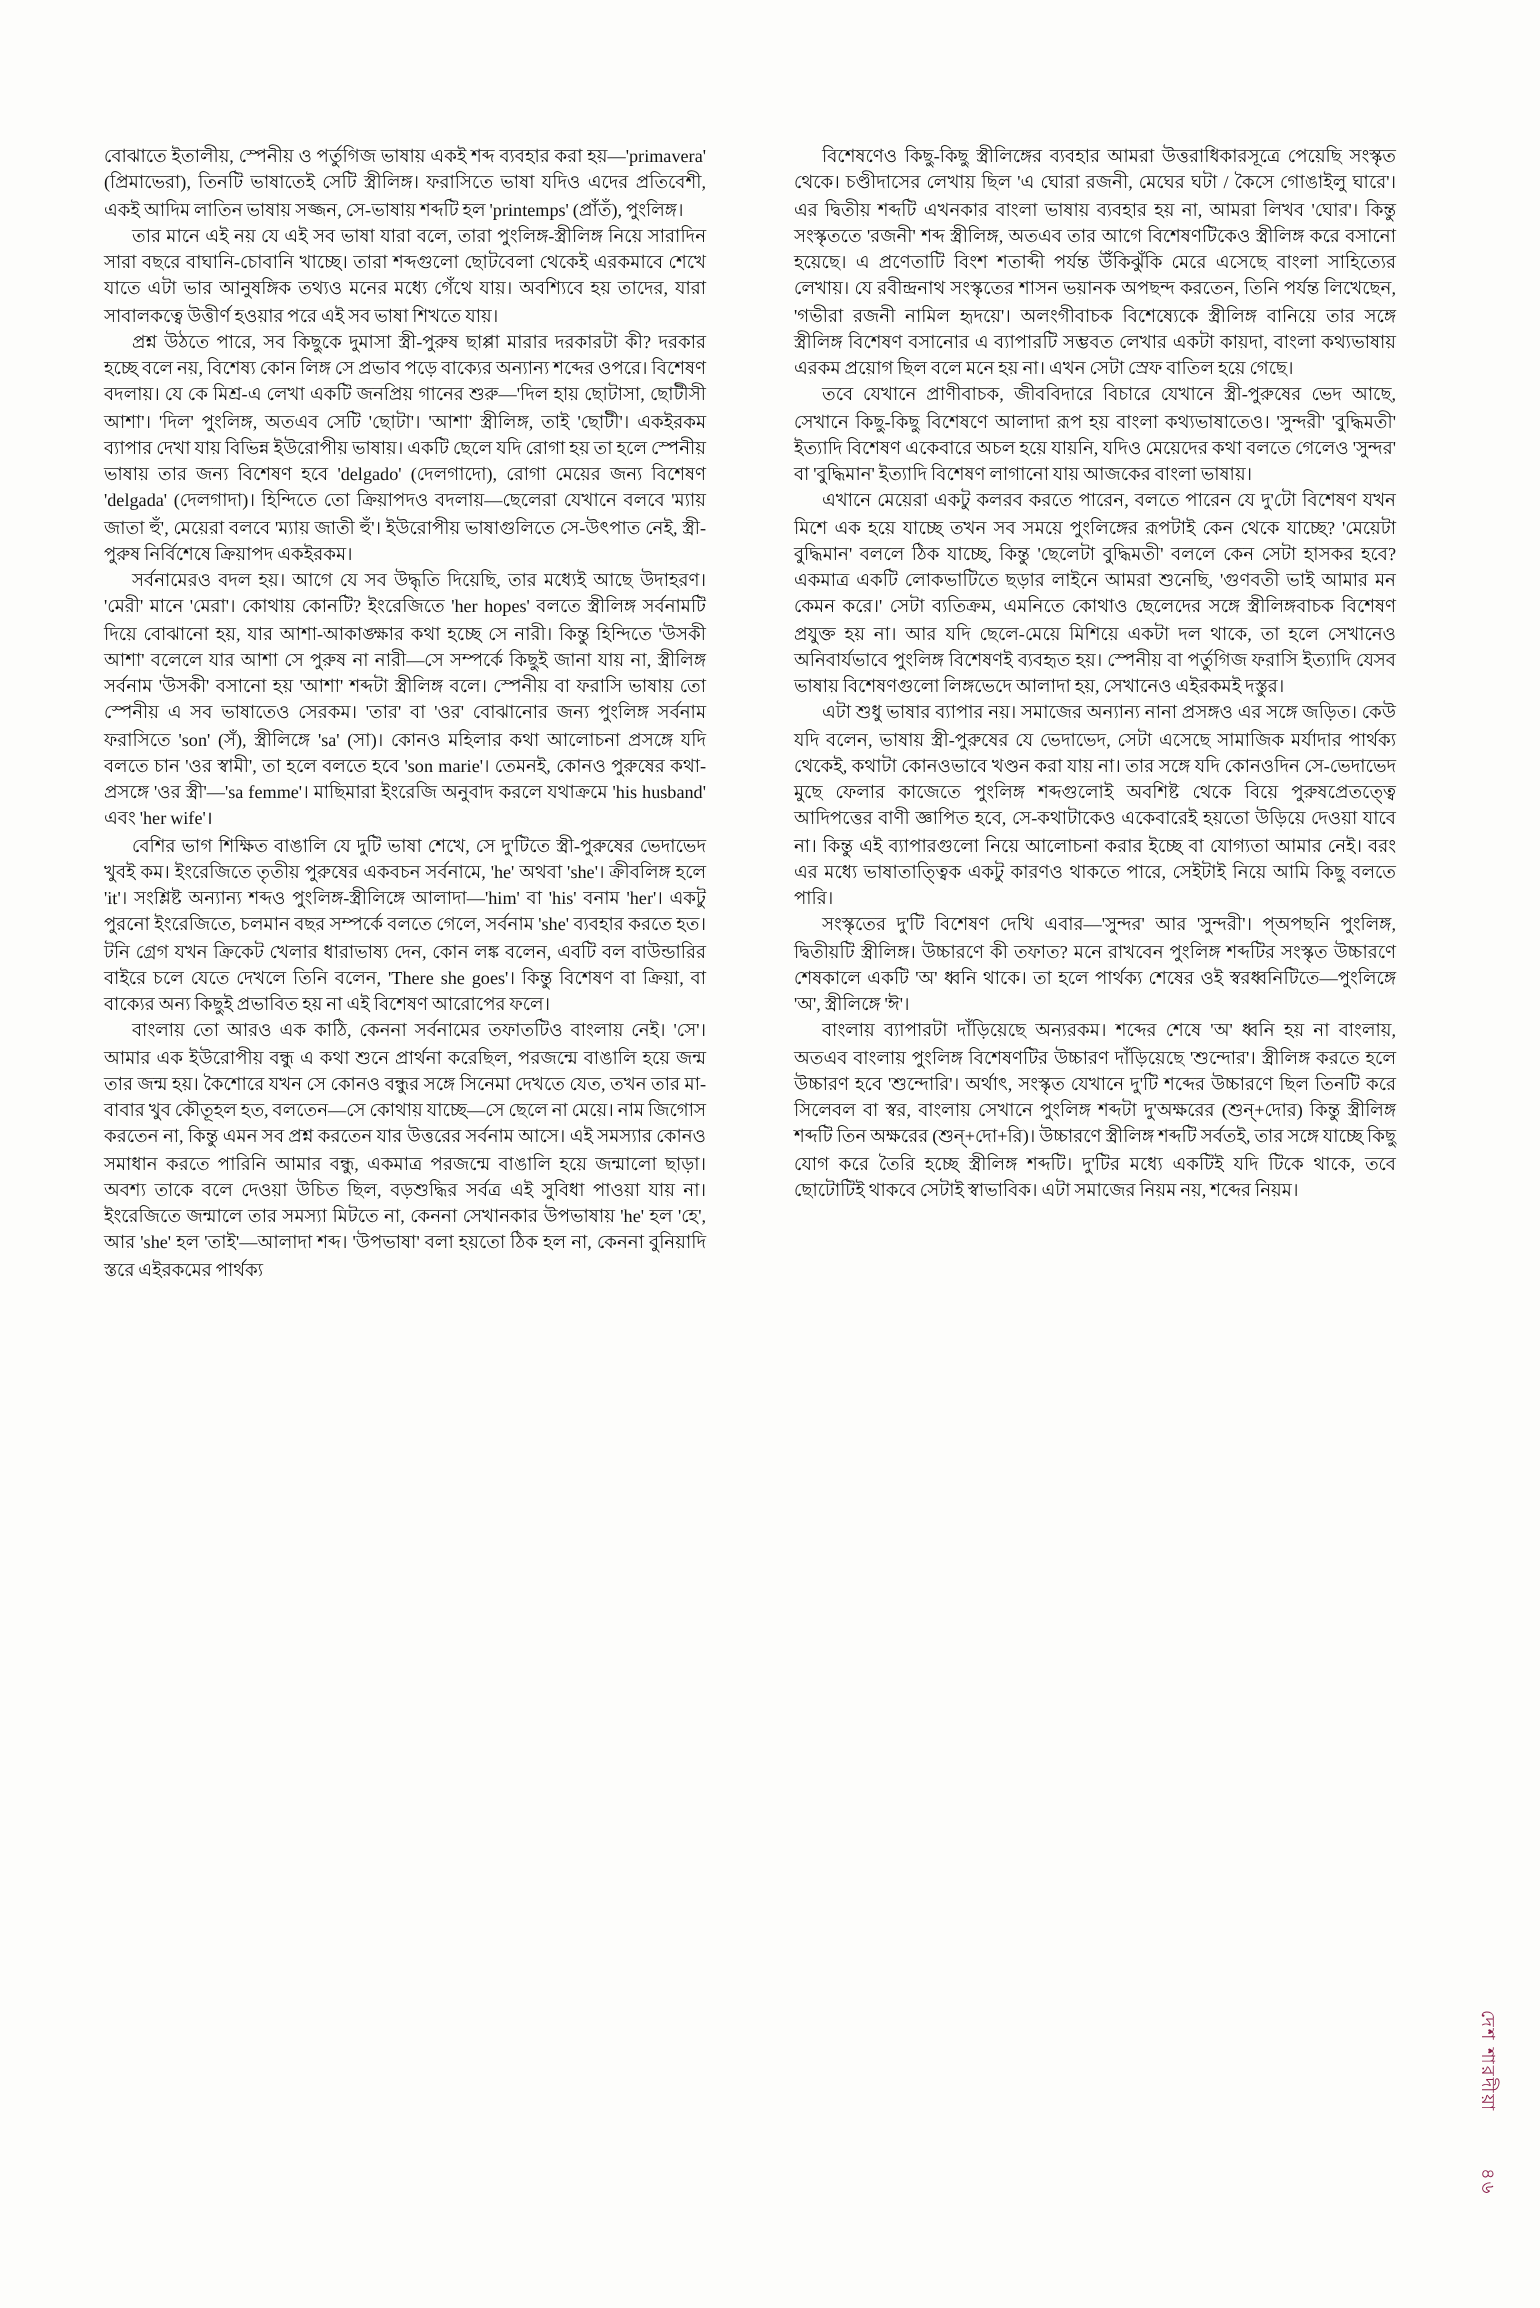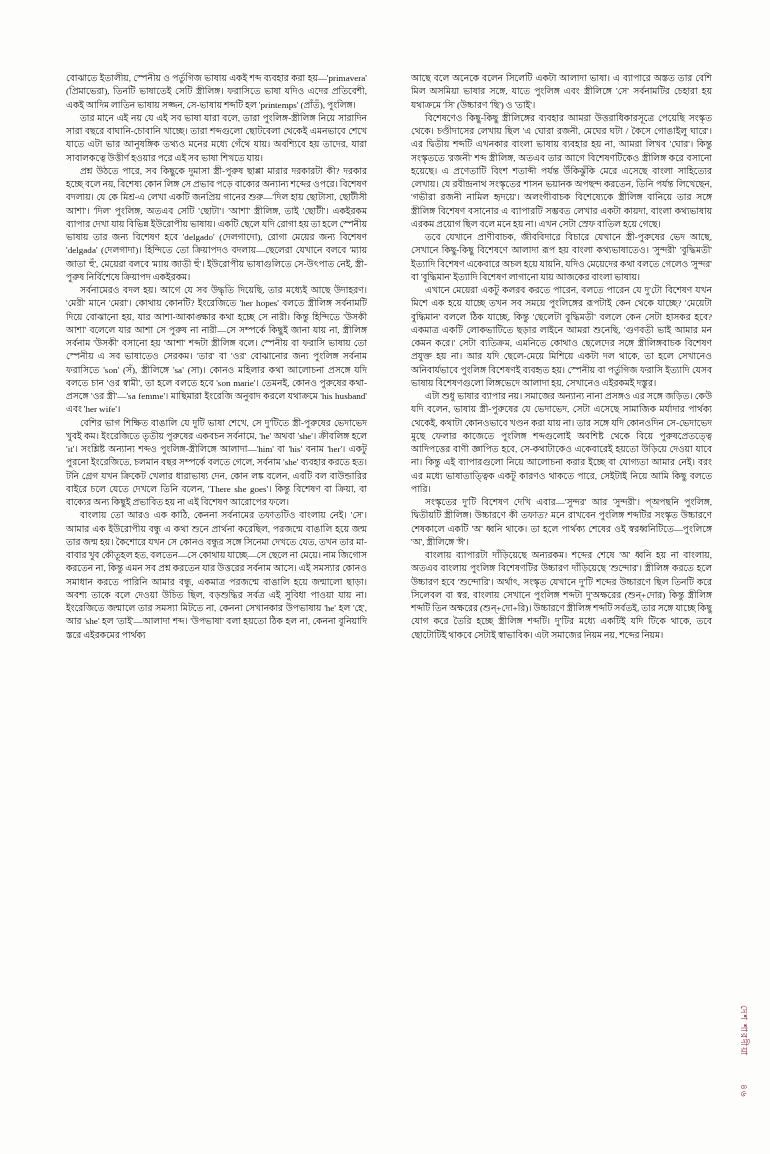--- a/index.html
+++ b/index.html
@@ -12,21 +12,21 @@
     width: 770px;
     height: 1154px;
     background: #fdfdfb;
     box-sizing: border-box;
     overflow: hidden;
     font-family: "Liberation Serif", "DejaVu Serif", serif;
     color: #111111;
   }
   .content {
     position: absolute;
-    left: 66px;
+    left: 52px;
     top: 72px;
     width: 646px;
     height: 1000px;
     display: flex;
     flex-direction: row;
     gap: 44px;
   }
   .column {
     width: 310px;
     font-size: 9.1px;
@@ -66,29 +66,28 @@
   }
 </style>
 </head>
 <body>
 
 <div class="page">
   <div class="content">
 
     <div class="column">
       <p class="noindent">বোঝাতে ইতালীয়, স্পেনীয় ও পর্তুগিজ ভাষায় একই শব্দ ব্যবহার করা হয়—'primavera' (প্রিমাভেরা), তিনটি ভাষাতেই সেটি স্ত্রীলিঙ্গ। ফরাসিতে ভাষা যদিও এদের প্রতিবেশী, একই আদিম লাতিন ভাষায় সজ্জন, সে-ভাষায় শব্দটি হল 'printemps' (প্রাঁতঁ), পুংলিঙ্গ।</p>
-      <p>তার মানে এই নয় যে এই সব ভাষা যারা বলে, তারা পুংলিঙ্গ-স্ত্রীলিঙ্গ নিয়ে সারাদিন সারা বছরে বাঘানি-চোবানি খাচ্ছে। তারা শব্দগুলো ছোটবেলা থেকেই এমনভাবে শেখে যাতে এটা ভার আনুষঙ্গিক তথ্যও মনের মধ্যে গেঁথে যায়। অবশ্যিবে হয় তাদের, যারা সাবালকত্বে উত্তীর্ণ হওয়ার পরে এই সব ভাষা শিখতে যায়।</p>
+      <p>তার মানে এই নয় যে এই সব ভাষা যারা বলে, তারা পুংলিঙ্গ-স্ত্রীলিঙ্গ নিয়ে সারাদিন সারা বছরে বাঘানি-চোবানি খাচ্ছে। তারা শব্দগুলো ছোটবেলা থেকেই এরকমাবে শেখে যাতে এটা ভার আনুষঙ্গিক তথ্যও মনের মধ্যে গেঁথে যায়। অবশ্যিবে হয় তাদের, যারা সাবালকত্বে উত্তীর্ণ হওয়ার পরে এই সব ভাষা শিখতে যায়।</p>
       <p>প্রশ্ন উঠতে পারে, সব কিছুকে দুমাসা স্ত্রী-পুরুষ ছাপ্পা মারার দরকারটা কী? দরকার হচ্ছে বলে নয়, বিশেষ্য কোন লিঙ্গ সে প্রভাব পড়ে বাক্যের অন্যান্য শব্দের ওপরে। বিশেষণ বদলায়। যে কে মিশ্র-এ লেখা একটি জনপ্রিয় গানের শুরু—'দিল হায় ছোটাসা, ছোটীসী আশা'। 'দিল' পুংলিঙ্গ, অতএব সেটি 'ছোটা'। 'আশা' স্ত্রীলিঙ্গ, তাই 'ছোটী'। একইরকম ব্যাপার দেখা যায় বিভিন্ন ইউরোপীয় ভাষায়। একটি ছেলে যদি রোগা হয় তা হলে স্পেনীয় ভাষায় তার জন্য বিশেষণ হবে 'delgado' (দেলগাদো), রোগা মেয়ের জন্য বিশেষণ 'delgada' (দেলগাদা)। হিন্দিতে তো ক্রিয়াপদও বদলায়—ছেলেরা যেখানে বলবে 'ম্যায় জাতা হুঁ', মেয়েরা বলবে 'ম্যায় জাতী হুঁ'। ইউরোপীয় ভাষাগুলিতে সে-উৎপাত নেই, স্ত্রী-পুরুষ নির্বিশেষে ক্রিয়াপদ একইরকম।</p>
       <p>সর্বনামেরও বদল হয়। আগে যে সব উদ্ধৃতি দিয়েছি, তার মধ্যেই আছে উদাহরণ। 'মেরী' মানে 'মেরা'। কোথায় কোনটি? ইংরেজিতে 'her hopes' বলতে স্ত্রীলিঙ্গ সর্বনামটি দিয়ে বোঝানো হয়, যার আশা-আকাঙ্ক্ষার কথা হচ্ছে সে নারী। কিন্তু হিন্দিতে 'উসকী আশা' বলেলে যার আশা সে পুরুষ না নারী—সে সম্পর্কে কিছুই জানা যায় না, স্ত্রীলিঙ্গ সর্বনাম 'উসকী' বসানো হয় 'আশা' শব্দটা স্ত্রীলিঙ্গ বলে। স্পেনীয় বা ফরাসি ভাষায় তো স্পেনীয় এ সব ভাষাতেও সেরকম। 'তার' বা 'ওর' বোঝানোর জন্য পুংলিঙ্গ সর্বনাম ফরাসিতে 'son' (সঁ), স্ত্রীলিঙ্গে 'sa' (সা)। কোনও মহিলার কথা আলোচনা প্রসঙ্গে যদি বলতে চান 'ওর স্বামী', তা হলে বলতে হবে 'son marie'। তেমনই, কোনও পুরুষের কথা-প্রসঙ্গে 'ওর স্ত্রী'—'sa femme'। মাছিমারা ইংরেজি অনুবাদ করলে যথাক্রমে 'his husband' এবং 'her wife'।</p>
       <p>বেশির ভাগ শিক্ষিত বাঙালি যে দুটি ভাষা শেখে, সে দু'টিতে স্ত্রী-পুরুষের ভেদাভেদ খুবই কম। ইংরেজিতে তৃতীয় পুরুষের একবচন সর্বনামে, 'he' অথবা 'she'। ক্রীবলিঙ্গ হলে 'it'। সংশ্লিষ্ট অন্যান্য শব্দও পুংলিঙ্গ-স্ত্রীলিঙ্গে আলাদা—'him' বা 'his' বনাম 'her'। একটু পুরনো ইংরেজিতে, চলমান বছর সম্পর্কে বলতে গেলে, সর্বনাম 'she' ব্যবহার করতে হত। টনি গ্রেগ যখন ক্রিকেট খেলার ধারাভাষ্য দেন, কোন লঙ্ক বলেন, এবটি বল বাউন্ডারির বাইরে চলে যেতে দেখলে তিনি বলেন, 'There she goes'। কিন্তু বিশেষণ বা ক্রিয়া, বা বাক্যের অন্য কিছুই প্রভাবিত হয় না এই বিশেষণ আরোপের ফলে।</p>
       <p>বাংলায় তো আরও এক কাঠি, কেননা সর্বনামের তফাতটিও বাংলায় নেই। 'সে'। আমার এক ইউরোপীয় বন্ধু এ কথা শুনে প্রার্থনা করেছিল, পরজন্মে বাঙালি হয়ে জন্ম তার জন্ম হয়। কৈশোরে যখন সে কোনও বন্ধুর সঙ্গে সিনেমা দেখতে যেত, তখন তার মা-বাবার খুব কৌতূহল হত, বলতেন—সে কোথায় যাচ্ছে—সে ছেলে না মেয়ে। নাম জিগোস করতেন না, কিন্তু এমন সব প্রশ্ন করতেন যার উত্তরের সর্বনাম আসে। এই সমস্যার কোনও সমাধান করতে পারিনি আমার বন্ধু, একমাত্র পরজন্মে বাঙালি হয়ে জন্মালো ছাড়া। অবশ্য তাকে বলে দেওয়া উচিত ছিল, বড়শুদ্ধির সর্বত্র এই সুবিধা পাওয়া যায় না। ইংরেজিতে জন্মালে তার সমস্যা মিটতে না, কেননা সেখানকার উপভাষায় 'he' হল 'হে', আর 'she' হল 'তাই'—আলাদা শব্দ। 'উপভাষা' বলা হয়তো ঠিক হল না, কেননা বুনিয়াদি স্তরে এইরকমের পার্থক্য</p>
     </div>
 
     <div class="column">
-      <p class="noindent">আছে বলে অনেকে বলেন সিলেটি একটা আলাদা ভাষা। এ ব্যাপারে অস্তত তার বেশি মিল অসমিয়া ভাষার সঙ্গে, যাতে পুংলিঙ্গ এবং স্ত্রীলিঙ্গে 'সে' সর্বনামটির চেহারা হয় যথাক্রমে 'সি' (উচ্চারণ 'ছি') ও 'তাই'।</p>
       <p>বিশেষণেও কিছু-কিছু স্ত্রীলিঙ্গের ব্যবহার আমরা উত্তরাধিকারসূত্রে পেয়েছি সংস্কৃত থেকে। চণ্ডীদাসের লেখায় ছিল 'এ ঘোরা রজনী, মেঘের ঘটা / কৈসে গোঙাইলু ঘারে'। এর দ্বিতীয় শব্দটি এখনকার বাংলা ভাষায় ব্যবহার হয় না, আমরা লিখব 'ঘোর'। কিন্তু সংস্কৃততে 'রজনী' শব্দ স্ত্রীলিঙ্গ, অতএব তার আগে বিশেষণটিকেও স্ত্রীলিঙ্গ করে বসানো হয়েছে। এ প্রণেতাটি বিংশ শতাব্দী পর্যন্ত উঁকিঝুঁকি মেরে এসেছে বাংলা সাহিত্যের লেখায়। যে রবীন্দ্রনাথ সংস্কৃতের শাসন ভয়ানক অপছন্দ করতেন, তিনি পর্যন্ত লিখেছেন, 'গভীরা রজনী নামিল হৃদয়ে'। অলংগীবাচক বিশেষ্যেকে স্ত্রীলিঙ্গ বানিয়ে তার সঙ্গে স্ত্রীলিঙ্গ বিশেষণ বসানোর এ ব্যাপারটি সম্ভবত লেখার একটা কায়দা, বাংলা কথ্যভাষায় এরকম প্রয়োগ ছিল বলে মনে হয় না। এখন সেটা স্রেফ বাতিল হয়ে গেছে।</p>
       <p>তবে যেখানে প্রাণীবাচক, জীববিদারে বিচারে যেখানে স্ত্রী-পুরুষের ভেদ আছে, সেখানে কিছু-কিছু বিশেষণে আলাদা রূপ হয় বাংলা কথ্যভাষাতেও। 'সুন্দরী' 'বুদ্ধিমতী' ইত্যাদি বিশেষণ একেবারে অচল হয়ে যায়নি, যদিও মেয়েদের কথা বলতে গেলেও 'সুন্দর' বা 'বুদ্ধিমান' ইত্যাদি বিশেষণ লাগানো যায় আজকের বাংলা ভাষায়।</p>
       <p>এখানে মেয়েরা একটু কলরব করতে পারেন, বলতে পারেন যে দু'টো বিশেষণ যখন মিশে এক হয়ে যাচ্ছে তখন সব সময়ে পুংলিঙ্গের রূপটাই কেন থেকে যাচ্ছে? 'মেয়েটা বুদ্ধিমান' বললে ঠিক যাচ্ছে, কিন্তু 'ছেলেটা বুদ্ধিমতী' বললে কেন সেটা হাসকর হবে? একমাত্র একটি লোকভাটিতে ছড়ার লাইনে আমরা শুনেছি, 'গুণবতী ভাই আমার মন কেমন করে।' সেটা ব্যতিক্রম, এমনিতে কোথাও ছেলেদের সঙ্গে স্ত্রীলিঙ্গবাচক বিশেষণ প্রযুক্ত হয় না। আর যদি ছেলে-মেয়ে মিশিয়ে একটা দল থাকে, তা হলে সেখানেও অনিবার্যভাবে পুংলিঙ্গ বিশেষণই ব্যবহৃত হয়। স্পেনীয় বা পর্তুগিজ ফরাসি ইত্যাদি যেসব ভাষায় বিশেষণগুলো লিঙ্গভেদে আলাদা হয়, সেখানেও এইরকমই দস্তুর।</p>
       <p>এটা শুধু ভাষার ব্যাপার নয়। সমাজের অন্যান্য নানা প্রসঙ্গও এর সঙ্গে জড়িত। কেউ যদি বলেন, ভাষায় স্ত্রী-পুরুষের যে ভেদাভেদ, সেটা এসেছে সামাজিক মর্যাদার পার্থক্য থেকেই, কথাটা কোনওভাবে খণ্ডন করা যায় না। তার সঙ্গে যদি কোনওদিন সে-ভেদাভেদ মুছে ফেলার কাজেতে পুংলিঙ্গ শব্দগুলোই অবশিষ্ট থেকে বিয়ে পুরুষপ্রেতত্ত্বে আদিপত্তের বাণী জ্ঞাপিত হবে, সে-কথাটাকেও একেবারেই হয়তো উড়িয়ে দেওয়া যাবে না। কিন্তু এই ব্যাপারগুলো নিয়ে আলোচনা করার ইচ্ছে বা যোগ্যতা আমার নেই। বরং এর মধ্যে ভাষাতাত্ত্বিক একটু কারণও থাকতে পারে, সেইটাই নিয়ে আমি কিছু বলতে পারি।</p>
       <p>সংস্কৃতের দু'টি বিশেষণ দেখি এবার—'সুন্দর' আর 'সুন্দরী'। প্অপছনি পুংলিঙ্গ, দ্বিতীয়টি স্ত্রীলিঙ্গ। উচ্চারণে কী তফাত? মনে রাখবেন পুংলিঙ্গ শব্দটির সংস্কৃত উচ্চারণে শেষকালে একটি 'অ' ধ্বনি থাকে। তা হলে পার্থক্য শেষের ওই স্বরধ্বনিটিতে—পুংলিঙ্গে 'অ', স্ত্রীলিঙ্গে 'ঈ'।</p>
       <p>বাংলায় ব্যাপারটা দাঁড়িয়েছে অন্যরকম। শব্দের শেষে 'অ' ধ্বনি হয় না বাংলায়, অতএব বাংলায় পুংলিঙ্গ বিশেষণটির উচ্চারণ দাঁড়িয়েছে 'শুন্দোর'। স্ত্রীলিঙ্গ করতে হলে উচ্চারণ হবে 'শুন্দোরি'। অর্থাৎ, সংস্কৃত যেখানে দু'টি শব্দের উচ্চারণে ছিল তিনটি করে সিলেবল বা স্বর, বাংলায় সেখানে পুংলিঙ্গ শব্দটা দু'অক্ষরের (শুন্+দোর) কিন্তু স্ত্রীলিঙ্গ শব্দটি তিন অক্ষরের (শুন্+দো+রি)। উচ্চারণে স্ত্রীলিঙ্গ শব্দটি সর্বতই, তার সঙ্গে যাচ্ছে কিছু যোগ করে তৈরি হচ্ছে স্ত্রীলিঙ্গ শব্দটি। দু'টির মধ্যে একটিই যদি টিকে থাকে, তবে ছোটোটিই থাকবে সেটাই স্বাভাবিক। এটা সমাজের নিয়ম নয়, শব্দের নিয়ম।</p>
     </div>
 
   </div>
 

